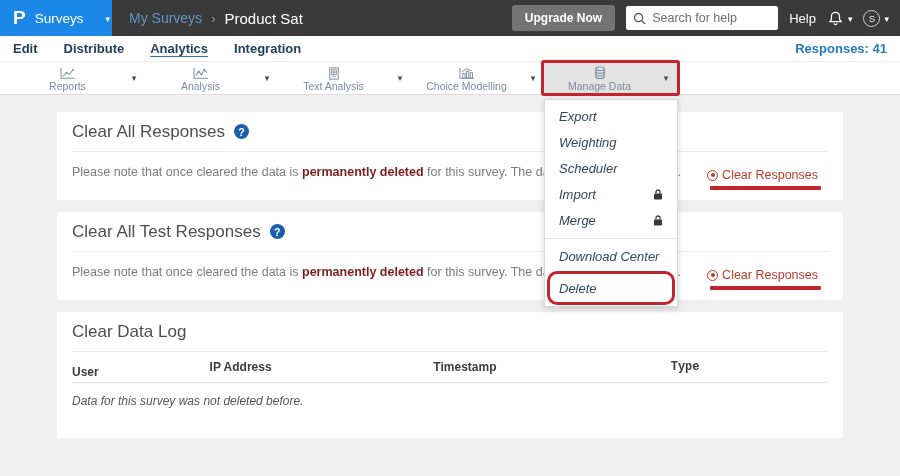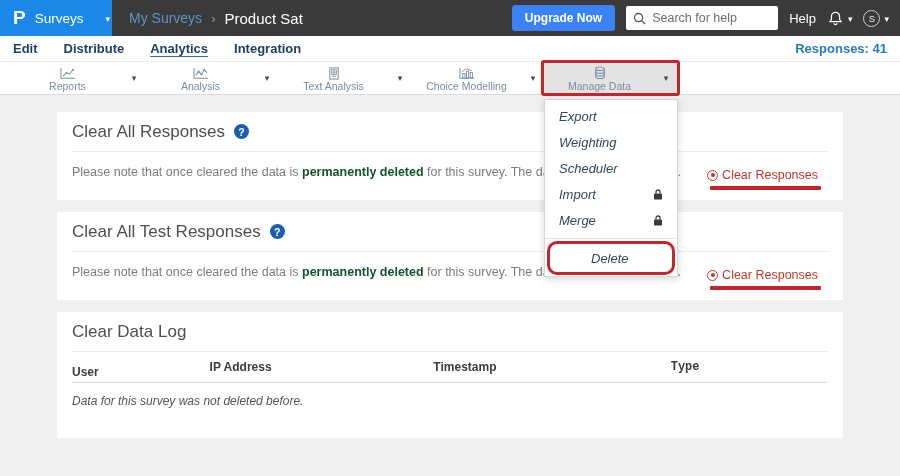--- a/index.html
+++ b/index.html
@@ -10,21 +10,21 @@
   .topbar { height:36px; background:#3a3a3a; display:flex; align-items:center; color:#fff; }
   .logo-block { width:112px; height:36px; background:#1b87e6; display:flex; align-items:center; gap:9px; padding:0 8px 0 13px; cursor:pointer; flex:none; }
   .logo-letter { font-weight:bold; font-size:19px; color:#fff; }
   .product-menu { font-size:13.5px; display:flex; align-items:center; gap:22px; }
   .caret { font-size:9px; line-height:1; position:relative; top:1px; }
   .breadcrumb { margin-left:17px; display:flex; align-items:center; gap:9px; font-size:14px; }
   .bc-parent { color:#5f95c5; cursor:pointer; }
   .bc-sep { color:#9a9a9a; font-size:13px; }
   .bc-current { color:#ffffff; font-size:15px; font-weight:500; }
   .topbar-right { margin-left:auto; display:flex; align-items:center; gap:11px; padding-right:11px; }
-  .upgrade-btn { background:#3b82f6; color:#fff; border:none; font-family:inherit; font-size:12px; font-weight:bold; padding:6px 13px; border-radius:3px; cursor:pointer; }
+  .upgrade-btn { background:#737373; color:#fff; border:none; font-family:inherit; font-size:12px; font-weight:bold; padding:6px 13px; border-radius:3px; cursor:pointer; }
   .search-box { background:#fff; border-radius:2px; height:24px; width:152px; display:flex; align-items:center; gap:6px; padding:0 7px; }
   .search-box input { border:none; outline:none; font-family:inherit; font-size:12.5px; color:#444; width:100%; background:transparent; }
   .search-box input::placeholder { color:#6e6e6e; opacity:1; }
   .help-label { font-size:13px; cursor:pointer; }
   .bell-wrap, .avatar-wrap { display:flex; align-items:center; gap:4px; cursor:pointer; }
   .avatar-circle { width:17px; height:17px; border:1px solid #cfcfcf; border-radius:50%; display:flex; align-items:center; justify-content:center; font-size:9.5px; color:#e8e8e8; }
 
   
   .nav-row { height:26px; background:#fff; display:flex; align-items:center; gap:26px; padding:0 13px; border-bottom:1px solid #ececec; }
   .nav-item { font-size:13px; font-weight:bold; color:#21415f; cursor:pointer; }
@@ -40,32 +40,32 @@
   .tool-caret { width:22px; display:flex; align-items:center; justify-content:center; color:#4a4a4a; font-size:9px; cursor:pointer; }
   .tool-group.selected { background:#e3e3e3; }
   .annotation-box { position:absolute; border:3px solid #c4242b; pointer-events:none; z-index:30; }
   .manage-highlight { left:-3px; top:-2px; right:-3px; bottom:-2px; border-radius:3px; }
 
   
   .dropdown { position:absolute; left:544px; top:99px; width:134px; background:#fff; border:1px solid #d7d7d7; box-shadow:0 2px 7px rgba(0,0,0,0.16); z-index:20; padding:3px 0 5px; }
   .menu-item { height:26px; padding:0 14px; display:flex; align-items:center; justify-content:space-between; font-size:13px; color:#33475b; cursor:pointer;font-style:italic; }
   .menu-divider { border-top:1px solid #e4e4e4; margin:5px 0 4px; }
   .lock-icon svg { display:block; }
-  .delete-wrap { position:relative; margin-top:6px;padding-left:32px; }
+  .delete-wrap { position:relative; margin-top:6px; }
   .delete-highlight { left:2px; right:2px; top:-4px; bottom:-4px; border-radius:10px; }
 
   
   .content { padding-top:17px; }
   .card { width:786px; margin:0 0 12px 57px; background:#fff; padding:0 15px; }
   .card-title-row { height:40px; display:flex; align-items:center; gap:9px; border-bottom:1px solid #eaeaea; }
   .card-title { font-size:17px; color:#4f4f4f; }
   .help-badge { width:15px; height:15px; border-radius:50%; background:#1b5eac; color:#fff; font-size:10.5px; font-weight:bold; display:flex; align-items:center; justify-content:center; cursor:pointer; }
   .card-body { display:flex; justify-content:space-between; align-items:flex-start; padding:13px 0 18px; }
   .note { font-size:12.5px; color:#7c7c7c; }
-  .note b { color:#14532d; }
+  .note b { color:#7f1d1d; }
   .action-wrap { position:relative; margin-top:3px; margin-right:10px; flex:none; }
   .clear-link { display:flex; align-items:center; gap:4px; color:#c0392b; font-size:12.5px; cursor:pointer; white-space:nowrap; }
   .target-icon { width:11px; height:11px; border:1.5px solid #c0392b; border-radius:50%; display:flex; align-items:center; justify-content:center; flex:none; }
   .target-dot { width:4px; height:4px; background:#c0392b; border-radius:50%; }
   .red-underline { position:absolute; left:3px; right:-3px; bottom:-8px; height:4px; background:#c4242b; border-radius:1px; }
 
   
   .log-header { display:flex; height:31px; align-items:center; border-bottom:1px solid #dcdcdc; }
   .log-col { font-size:12px; font-weight:bold; color:#3d3d3d; }
   .col-user { width:18.2%;margin-top:10px; } .col-ip { width:29.6%; } .col-ts { width:31.4%; } .col-type { width:20.8%;font-family:Liberation Mono, monospace; }
@@ -226,20 +226,23 @@
   <div class="menu-item">
     <span>Merge</span>
     <span class="lock-icon">
       <svg width="10" height="11" viewBox="0 0 10 11">
           <rect x="1" y="4.5" width="8" height="6" rx="0.8" fill="#3a3a3a"></rect>
           <path d="M3 4.5 V3 a2 2 0 0 1 4 0 v1.5" fill="none" stroke="#3a3a3a" stroke-width="1.3"></path>
         </svg>
     </span>
   </div>
   <div class="menu-divider"></div>
+  <div class="menu-item">
+    <span>Download Center</span>
+  </div>
   <div class="delete-wrap">
     <div class="annotation-box delete-highlight"></div>
     <div class="menu-item">
       <span>Delete</span>
     </div>
   </div>
 </div>
 
 <div class="content">
 

